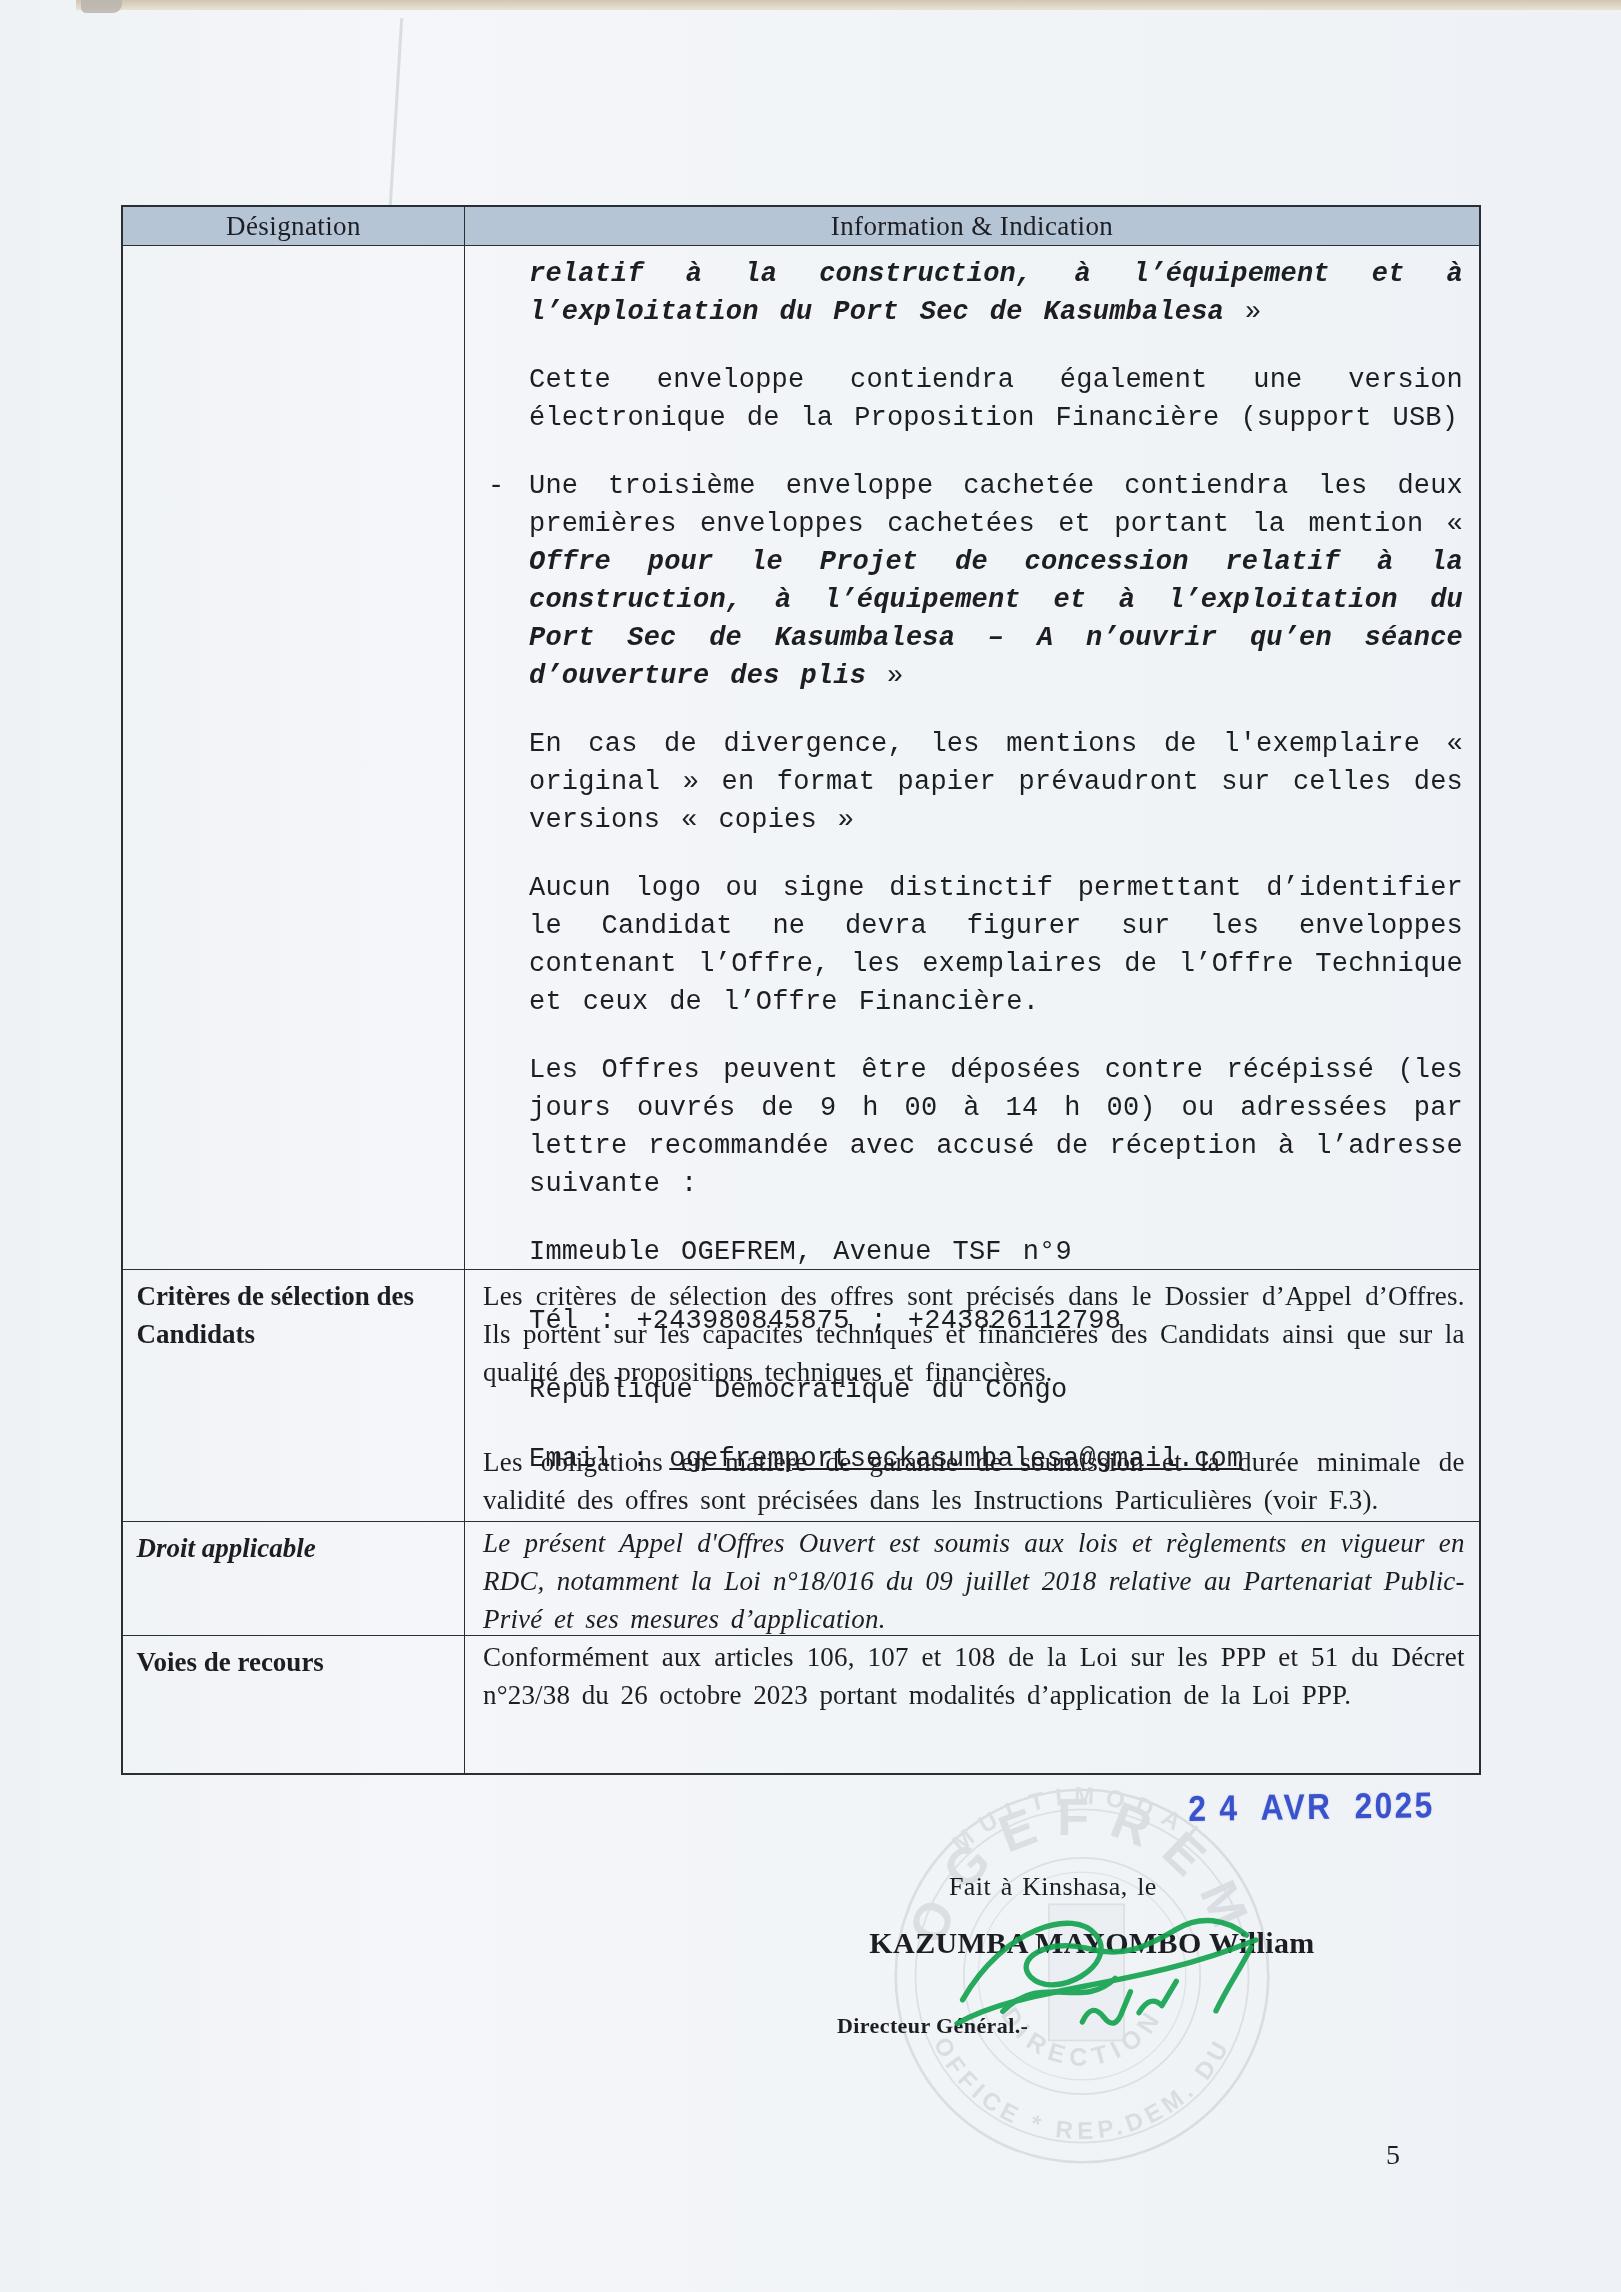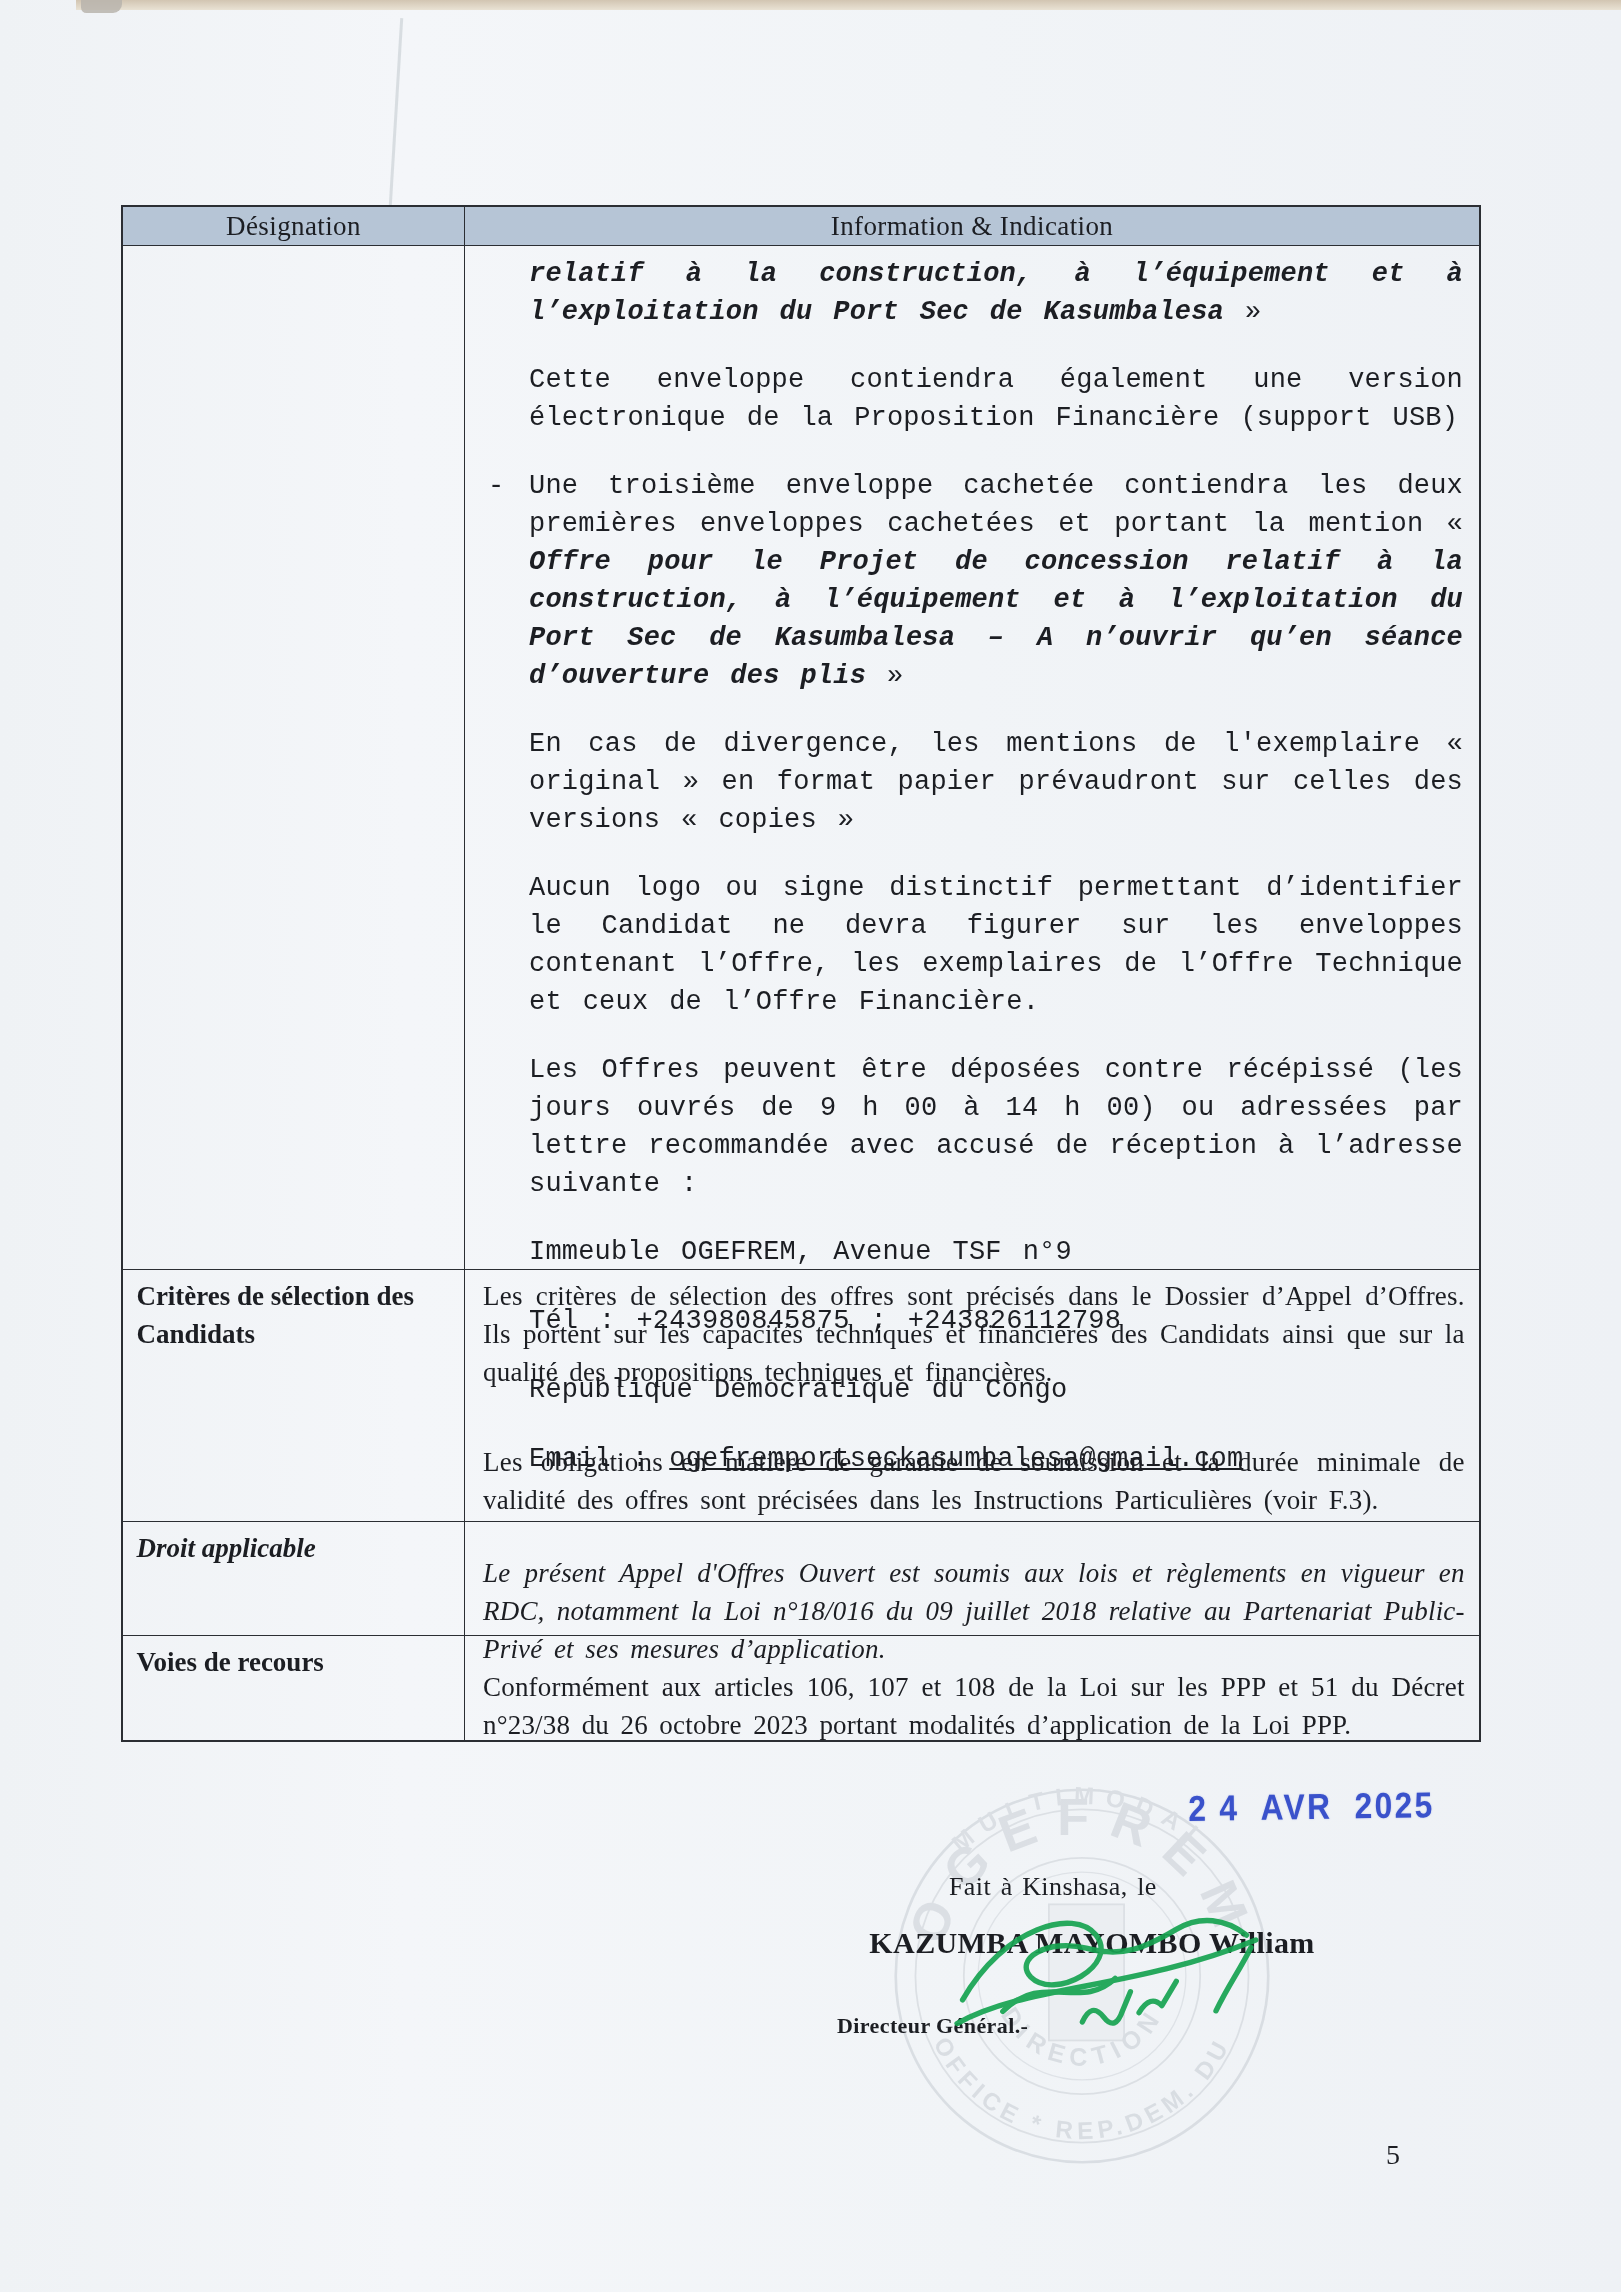--- a/index.html
+++ b/index.html
@@ -27,25 +27,25 @@
   .hcell-left{width:342px;flex:0 0 342px;border-right:1.8px solid #2b2e33;box-sizing:border-box;}
   .hcell-right{flex:1;}
   .cell-label{width:342px;flex:0 0 342px;border-right:1.8px solid #2b2e33;box-sizing:border-box;
     padding:7.2px 12.5px 0 13.4px;font-weight:bold;font-size:27px;line-height:38px;}
   .cell-content{flex:1;box-sizing:border-box;padding:7.2px 14.3px 0 18px;
     font-size:27px;line-height:38px;}
   .cell-content p{margin:0 0 30px 0;text-align:justify;word-spacing:4.5px;letter-spacing:0.2px;}
   .row-env{height:1024px;}
   .row-crit{height:252px;}
   .row-law{height:114px;font-style:italic;}
-  .row-rec{height:105px;font-family:Liberation Serif, serif;}
+  .row-rec{height:138px;font-family:Liberation Serif, serif;}
   .row-env .cell-content{padding:9px 16px 0 64px;font-family:Liberation Mono, monospace;}
   .row-crit .p-first{margin-bottom:52px;}
   .row-law .cell-content,.row-rec .cell-content{padding-top:1.8px;}
-  .row-law .cell-content p,.row-rec .cell-content p{margin-bottom:0;margin-top:30px;}
+  .row-law .cell-content p,.row-rec .cell-content p{margin-bottom:0;}
   .bolditalic{font-weight:bold;font-style:italic;}
   .p-dash{position:relative;}
   .p-dash .dash{position:absolute;left:-41px;top:0;}
   .address{margin:0;text-align:left;line-height:39px;word-spacing:1.8px;}
   .email-link{text-decoration:underline;}
 
   
   .seal{position:absolute;left:885px;top:1779px;width:394px;height:394px;}
   .place-line{position:absolute;left:949px;top:1872px;font-size:26px;
     letter-spacing:0.4px;word-spacing:2.7px;z-index:3;}

